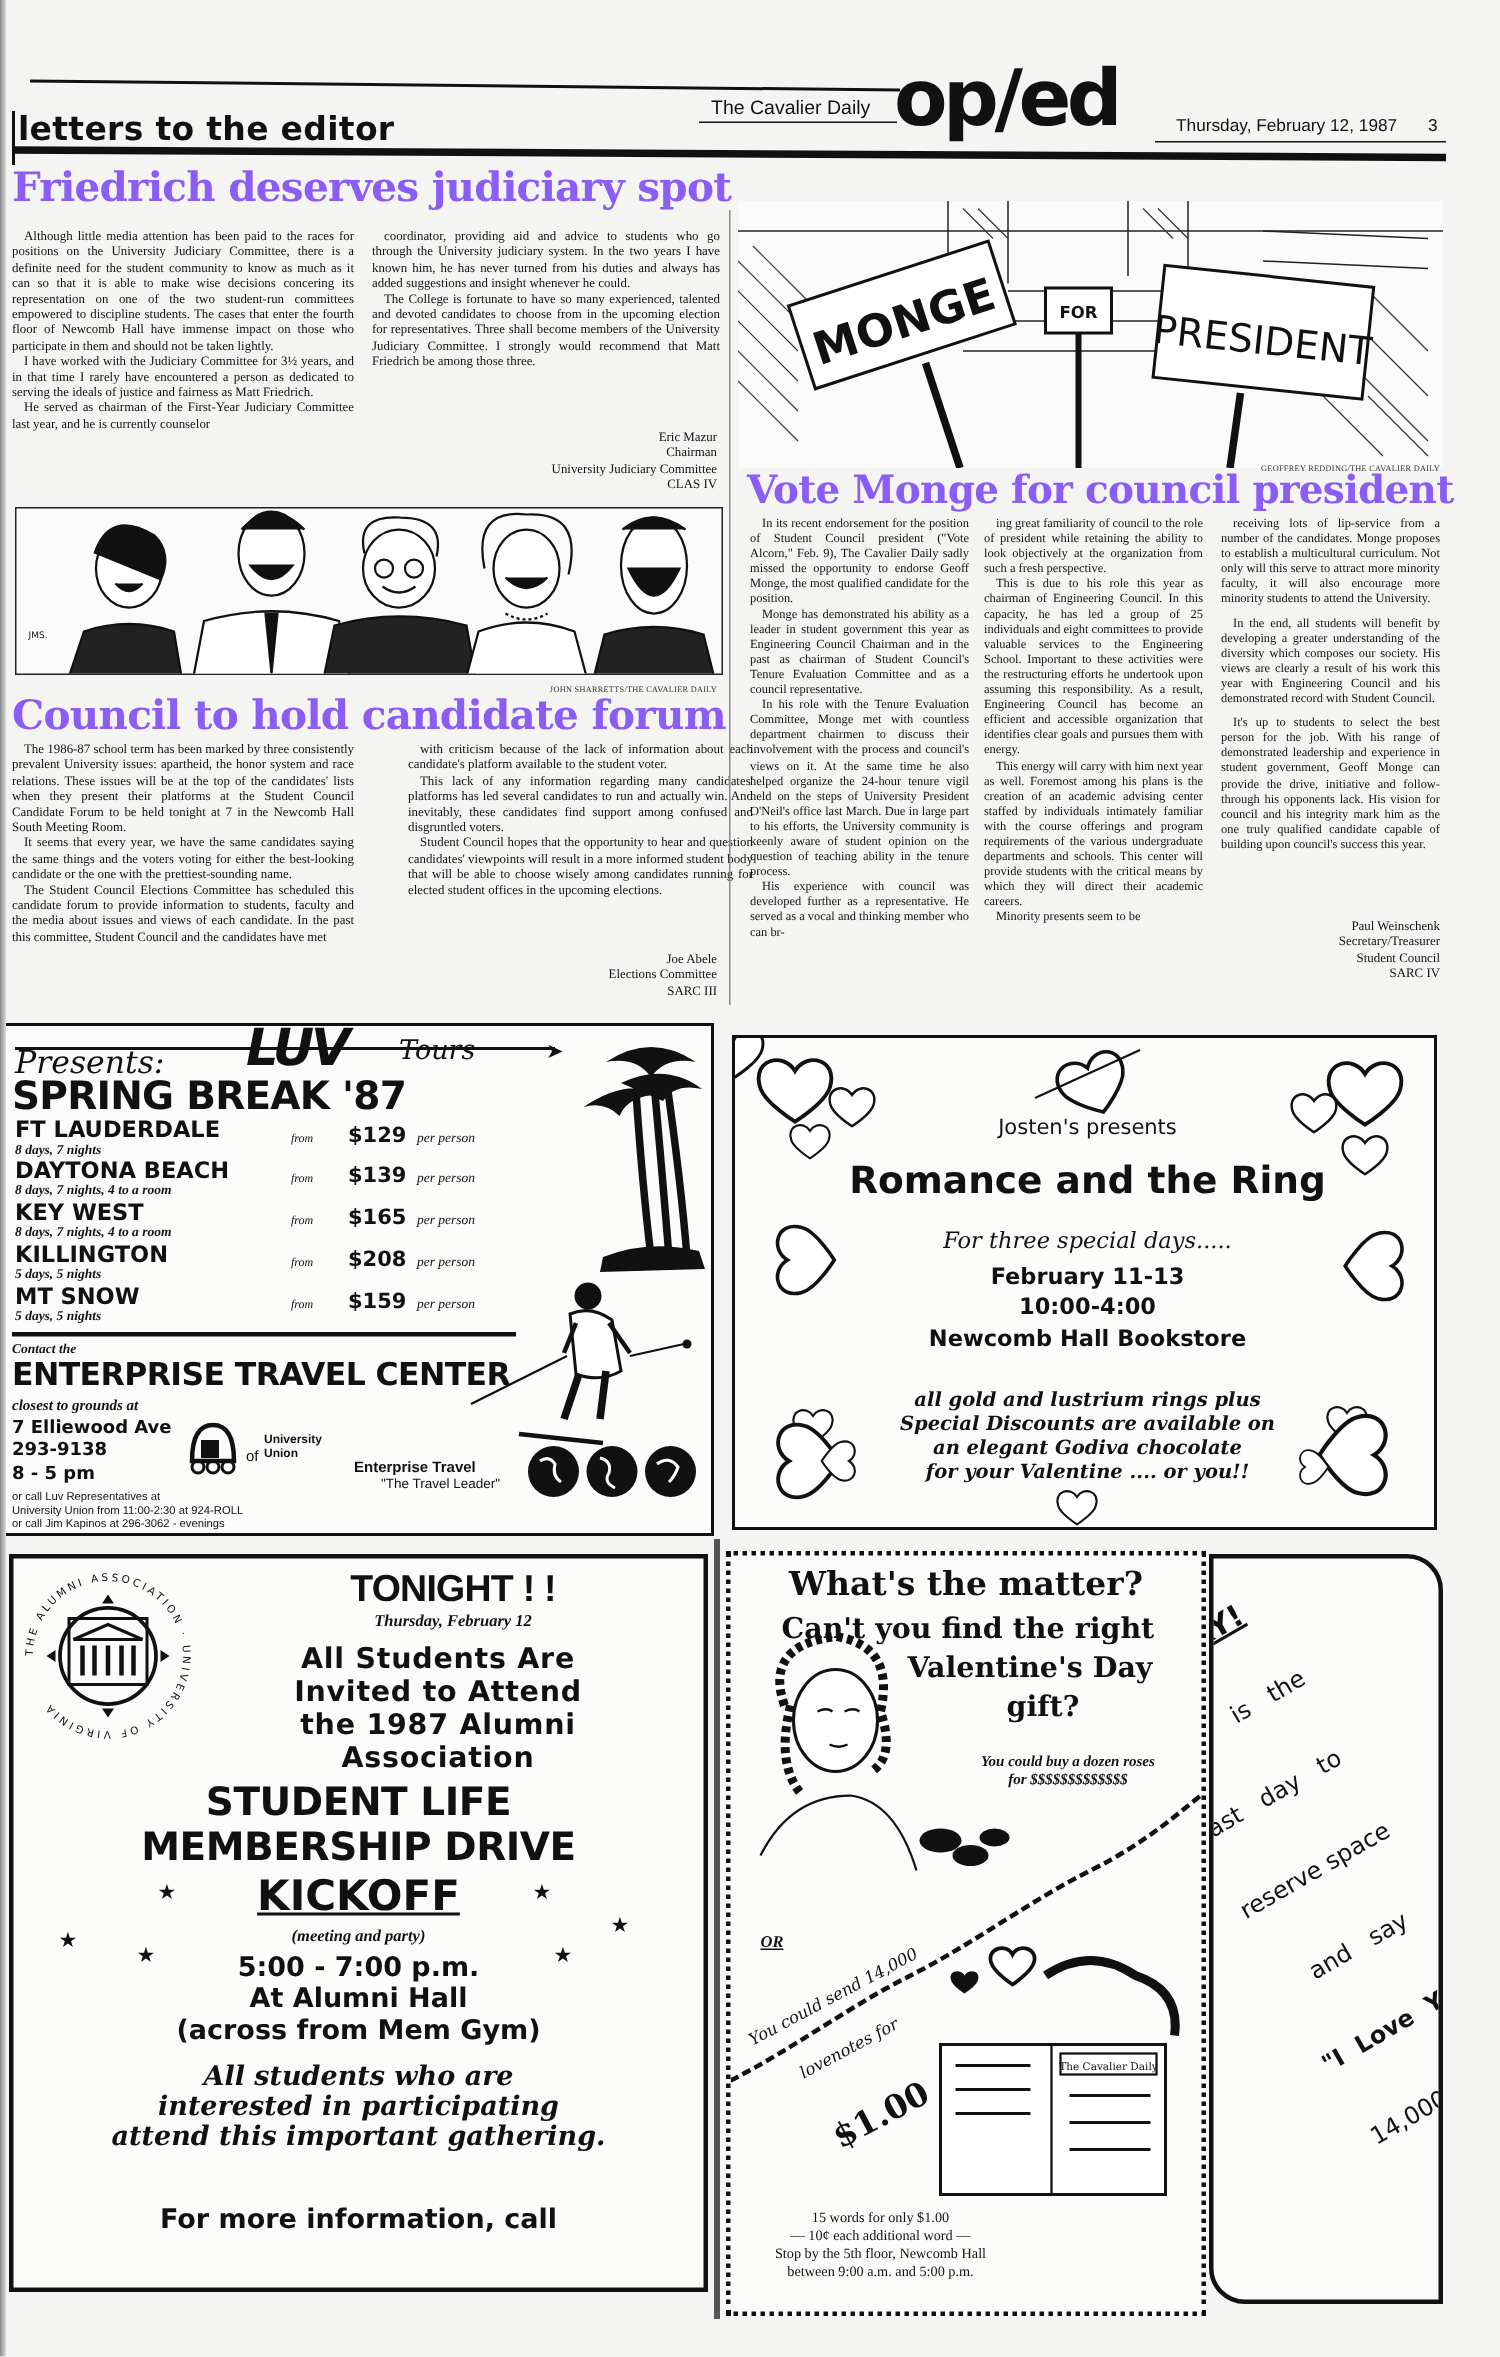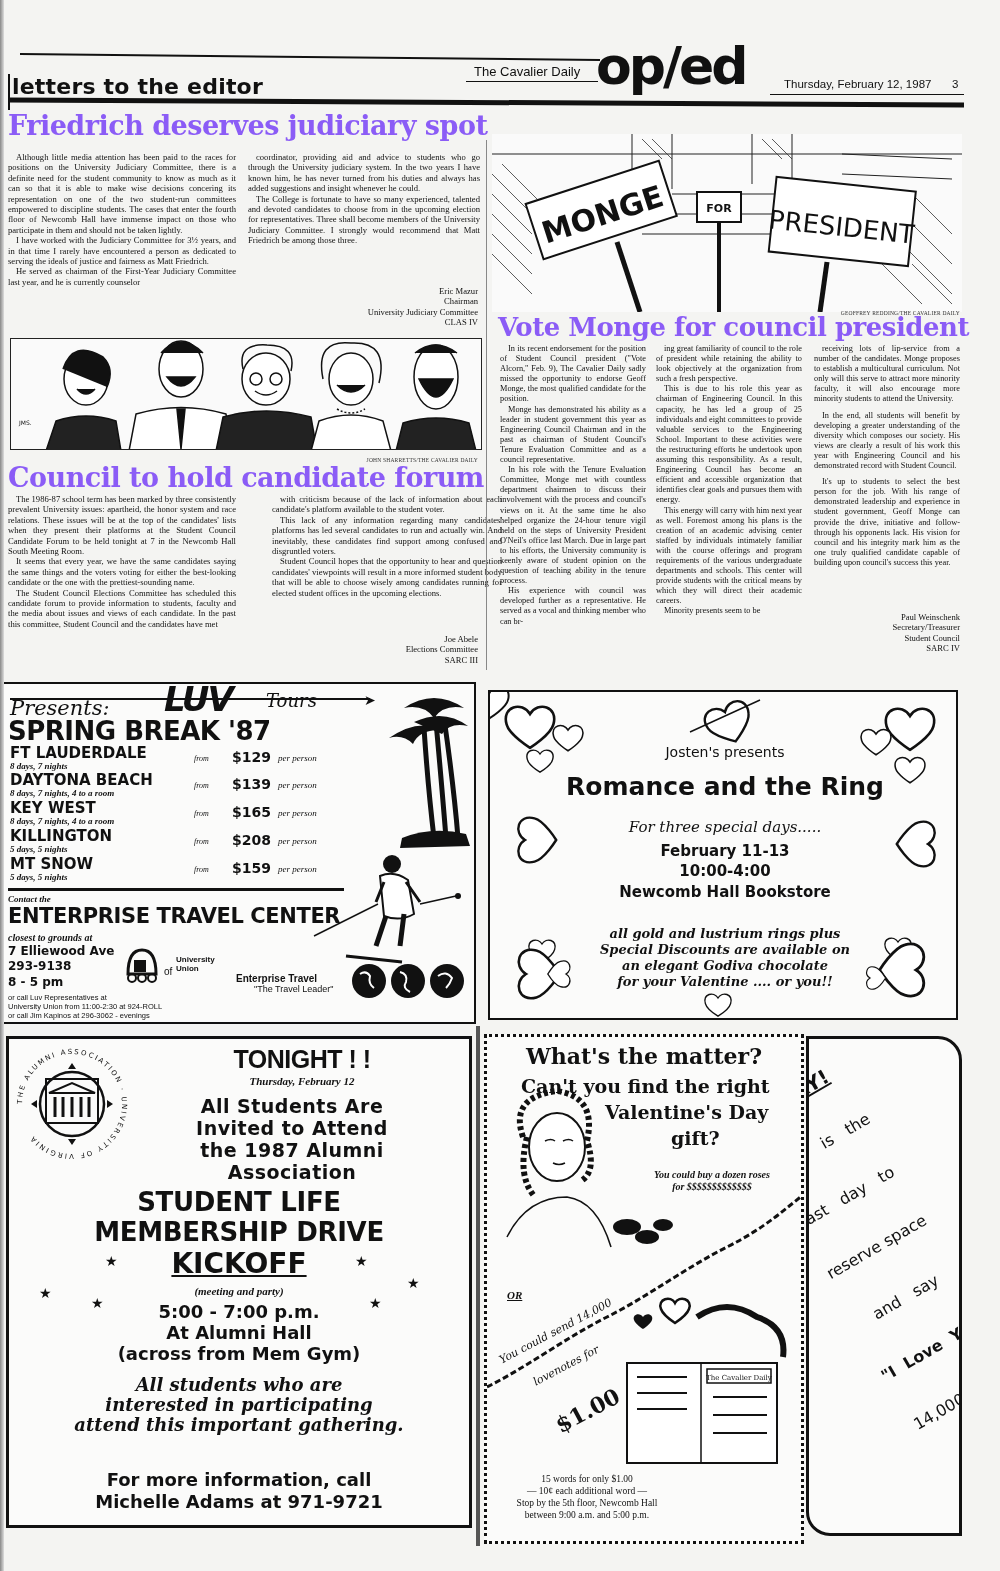--- a/index.html
+++ b/index.html
@@ -370,21 +370,20 @@
     <div>At Alumni Hall</div>
     <div>(across from Mem Gym)</div>
   </div>
   <div class="abs center serif-bold-italic" style="left:0;top:336px;width:460px;font-size:18px;line-height:20px;">
     <div>All students who are</div>
     <div>interested in participating</div>
     <div>attend this important gathering.</div>
   </div>
   <div class="abs center sans-bold" style="left:0;top:430px;width:460px;font-size:18px;line-height:22px;">
     <div>For more information, call</div>
-    <div>Michelle Adams at 971-9721</div>
   </div>
 </div>
 
 <div class="abs" style="left:484px;top:1034px;width:320px;height:510px;border:3px dotted #111;background:#fbfbfa;overflow:hidden;">
   <div class="abs center" style="left:0;top:6px;width:314px;font-family:'DejaVu Serif',serif;font-weight:bold;font-size:22px;">What's the matter?</div>
   <div class="abs" style="left:34px;top:38px;font-family:'DejaVu Serif',serif;font-weight:bold;font-size:19px;">Can't you find the right</div>
   <div class="abs" style="left:118px;top:64px;font-family:'DejaVu Serif',serif;font-weight:bold;font-size:19px;">Valentine's Day</div>
   <div class="abs" style="left:184px;top:90px;font-family:'DejaVu Serif',serif;font-weight:bold;font-size:19px;">gift?</div>
   <div class="abs" style="left:138px;top:132px;width:174px;text-align:center;font-style:italic;font-weight:bold;font-size:10px;line-height:12px;">
     <div>You could buy a dozen roses</div>

